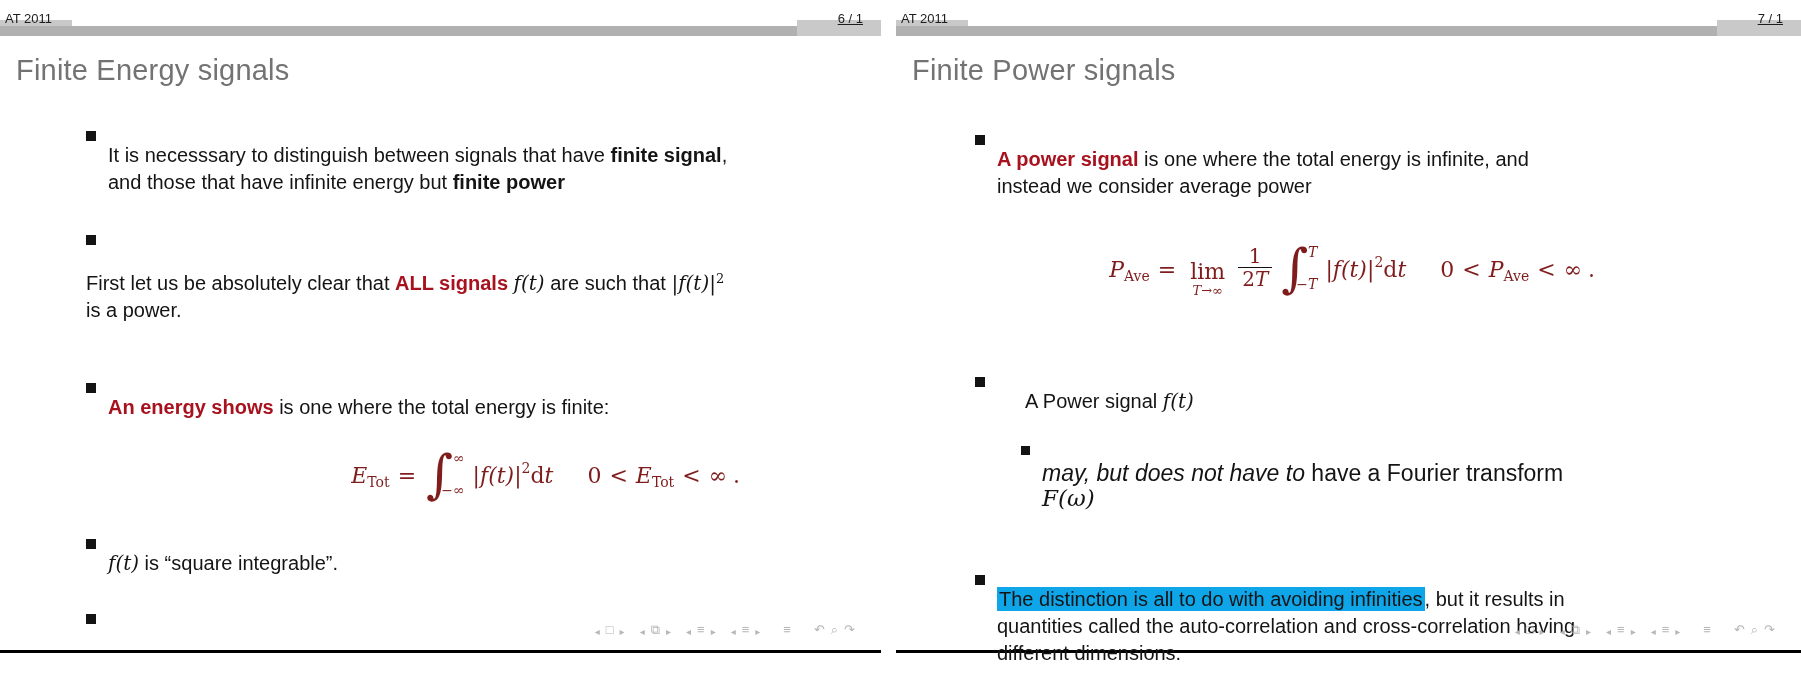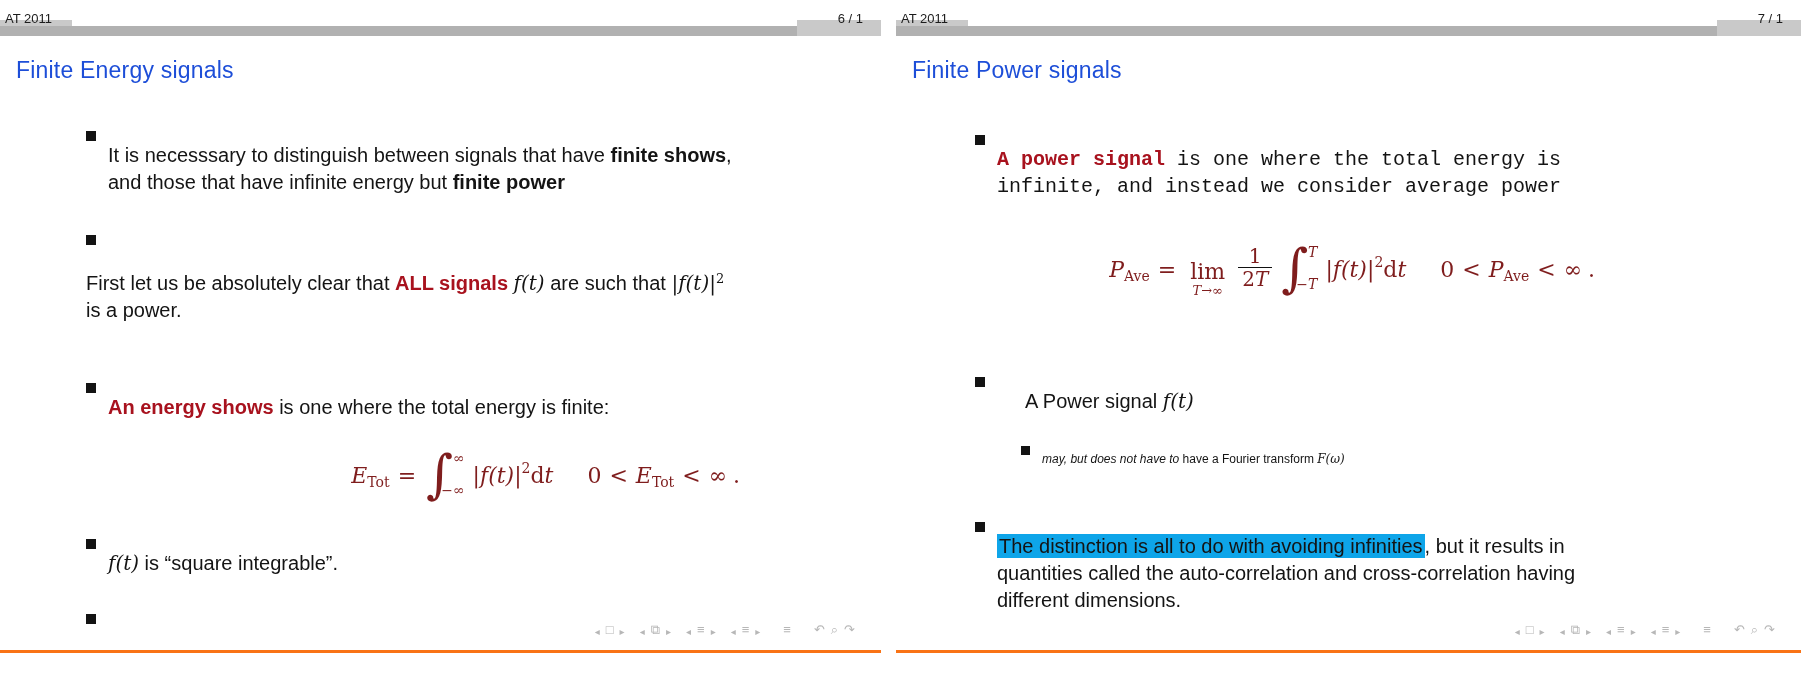--- a/index.html
+++ b/index.html
@@ -9,49 +9,49 @@
     font-family:"Liberation Sans", sans-serif;
     color:#141414;
     padding-top:14px;
     overflow:hidden;
   }
   .pages { display:flex; }
   .page {
     position:relative;
     height:639px;
     background:#ffffff;
-    border-bottom:3px solid #f97316;
+    border-bottom:3px solid #000000;
   }
   .page.left  { width:881px; margin-right:15px; }
   .page.right { width:905px; }
 
   
   .s-header { position:relative; height:22px; overflow:hidden; }
   .h-bar  { position:absolute; bottom:0; left:0; right:0; height:10px; background:#b1b1b1; }
   .h-cell-left  { position:absolute; bottom:0; left:0;  width:72px; height:16px; background:#c9c9c9; }
   .h-cell-right { position:absolute; bottom:0; right:0; width:84px; height:16px; background:#c9c9c9; }
   .h-short { position:absolute; left:5px;  top:-3px; font-size:13px; color:#1c1c1c; white-space:nowrap; }
-  .h-page  { position:absolute; right:18px; top:-3px; font-size:13px; color:#1c1c1c; white-space:nowrap; }
+  .h-page  { position:absolute; right:18px; top:-3px; font-size:13px; color:#1c1c1c; white-space:nowrap;text-decoration:underline; }
 
   
   .s-title {
     margin:16px 0 0 16px;
-    font-size:23px; line-height:36px;
-    color:#1d4ed8; font-weight:normal;
+    font-size:29px; line-height:36px;
+    color:#737373; font-weight:normal;
     letter-spacing:0.2px;
   }
 
   
   .s-content { font-size:20px; line-height:27px; }
   .left  .s-content { margin-left:86px; width:654px; }
   .right .s-content { margin-left:79px; width:620px; }
 
   .bullet { display:flex; align-items:flex-start; }
   .marker { width:10px; height:10px; background:#131313; margin:9px 12px 0 0; flex:none; }
-  .sub { margin-left:46px; font-size:12px; line-height:19px;justify-content:space-between; }
+  .sub { margin-left:46px; font-size:23px; line-height:25px;justify-content:space-between; }
   .sub .marker { width:9px; height:9px; margin-top:8px; }
   .btext { flex:1 1 auto; }
 
   .bold { font-weight:bold; }
   .redbold { color:#a8121e; font-weight:bold; }
   .it { font-style:italic; }
   .math { font-family:"DejaVu Serif", serif; font-style:italic; }
   .tsup { font-size:13px; vertical-align:7px; font-family:"DejaVu Serif", serif; font-style:normal; }
   .tsub { font-size:13px; vertical-align:-3px; font-family:"DejaVu Serif", serif; font-style:normal; }
   .hl { background:#0ea5e9; padding:1px 2px; }
@@ -79,21 +79,21 @@
   .frac .num { font-size:20px; line-height:22px; padding:0 4px; }
   .frac .den { font-size:20px; line-height:23px; padding:0 4px; border-top:1.6px solid #111; }
 
   
   .left  .b1 { margin-top:34px; }
   .left  .b2 { margin-top:10px;flex-direction:column; }
   .left  .b3 { margin-top:30px; }
   .left  .eqwrap { margin-top:5px; height:70px; }
   .left  .b4 { margin-top:14px; }
   .left  .b5 { margin-top:8px; }
-  .right .b1 { margin-top:38px;font-family:Liberation Mono, monospace; }
+  .right .b1 { margin-top:38px; }
   .right .eqwrap { margin-top:20px; height:84px; }
   .right .b2 { margin-top:44px;gap:28px; }
   .right .b2s { margin-top:3px; }
   .right .b3 { margin-top:32px; }
 
   
   .nav { position:absolute; right:26px; bottom:12px; display:flex; gap:15px;
          color:#b7b7b7; font-size:13px; line-height:16px; }
   .ng { display:flex; gap:6px; }
   .ng .arr { font-size:10px; position:relative; top:2px; }
@@ -112,21 +112,21 @@
       <span class="h-short">AT 2011</span>
       <span class="h-page">6 / 1</span>
     </div>
 
     <h1 class="s-title">Finite Energy signals</h1>
 
     <div class="s-content">
 
       <div class="bullet b1">
         <span class="marker"></span>
-        <p class="btext"><span>It is necesssary to distinguish between signals that have </span><span class="bold">finite shows</span><span>, and those that have infinite energy but </span><span class="bold">finite power</span></p>
+        <p class="btext"><span>It is necesssary to distinguish between signals that have </span><span class="bold">finite signal</span><span>, and those that have infinite energy but </span><span class="bold">finite power</span></p>
       </div>
 
       <div class="bullet b2">
         <span class="marker"></span>
         <p class="btext"><span>First let us be absolutely clear that </span><span class="redbold">ALL signals</span><span> </span><span class="math">f(t)</span><span> are such that </span><span class="math">|f(t)|</span><span class="tsup">2</span><span> is a power.</span></p>
       </div>
 
       <div class="bullet b3">
         <span class="marker"></span>
         <p class="btext"><span class="redbold">An energy shows</span><span> is one where the total energy is finite:</span></p>

